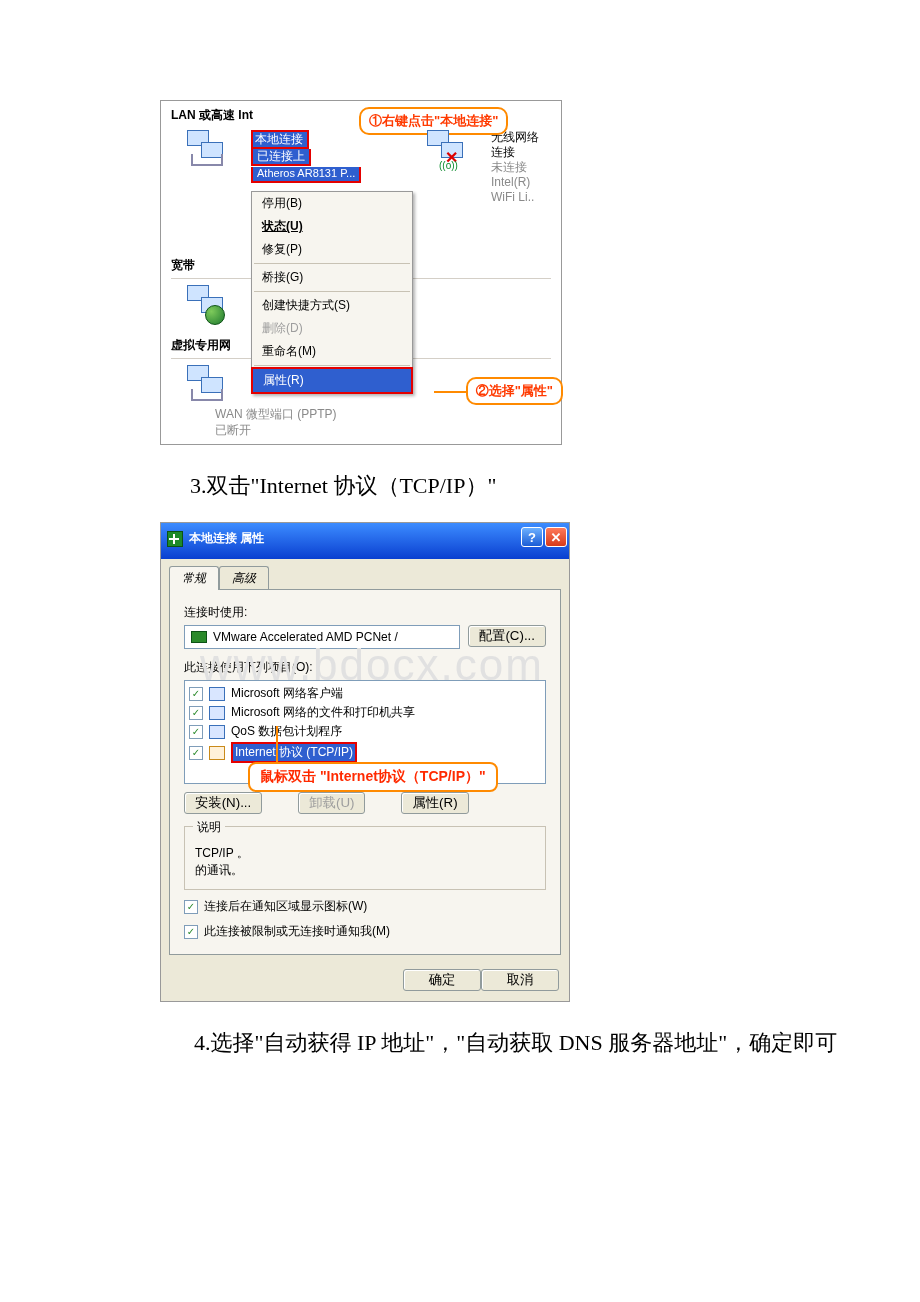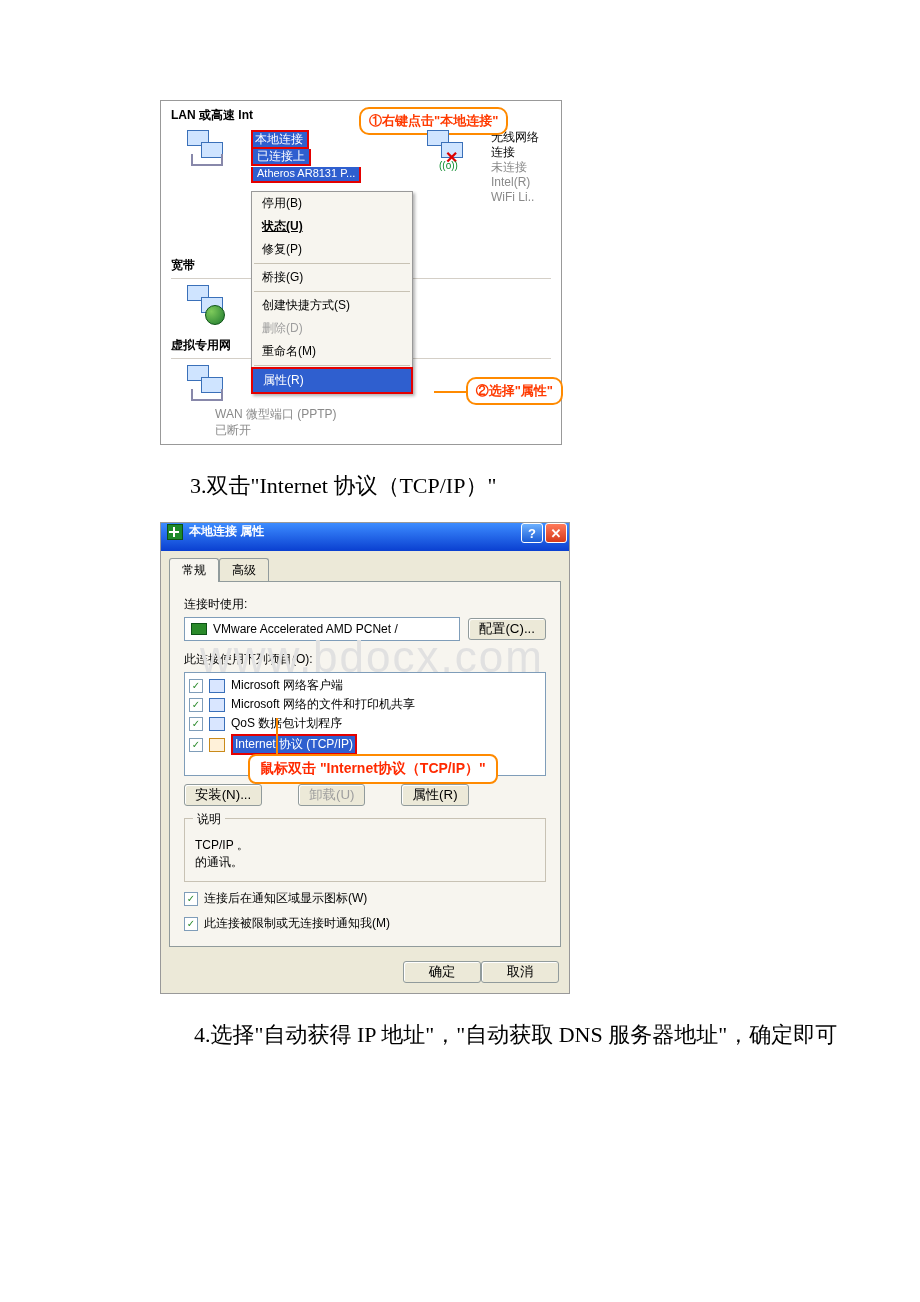--- a/index.html
+++ b/index.html
@@ -136,50 +136,50 @@
     width: 408px;
     margin-left: 10px;
     font-family: Tahoma, "SimSun", sans-serif;
     border:1px solid #999;
     background:#ece9d8;
     font-size:12px;
   }
   .titlebar {
     height:24px;
     background: linear-gradient(#3c8cff,#0a3fd0);
-    display:flex; align-items:flex-start; justify-content:space-between;
-    padding:0 2px 4px 6px; color:#fff;
+    display:flex; align-items:flex-end; justify-content:space-between;
+    padding:0 2px 12px 6px; color:#fff;
   }
   .titlebar .tleft { display:flex; align-items:center; gap:6px; font-weight:bold; }
   .tb-icon {
     width:14px;height:14px;background:#1e8a2a;border:1px solid #0c5215;position:relative;
   }
   .tb-icon::after{content:"";position:absolute;left:1px;top:6px;width:10px;height:2px;background:#fff;}
   .tb-icon::before{content:"";position:absolute;left:5px;top:2px;width:2px;height:10px;background:#fff;}
   .tbtn { width:20px;height:18px;border:1px solid #fff;display:flex;align-items:center;justify-content:center;font-weight:bold;font-size:13px;border-radius:3px;}
   .tbtn.help{ background:linear-gradient(#6db1ff,#1a5cd6); color:#fff;}
   .tbtn.close{ background:linear-gradient(#ff7a5a,#d63a1a); color:#fff; margin-left:2px;}
   .tabstrip {
-    display:flex; padding:6px 8px 0 8px; gap:0;
+    display:flex; padding:6px 8px 0 8px; gap:0;font-style:italic;
   }
   .tab {
     padding:3px 12px; background:#ece9d8; border:1px solid #919b9c; border-bottom:none;
     border-radius:3px 3px 0 0; position:relative; top:1px;
   }
   .tab.active { background:#f7f5ef; z-index:2; }
   .tabbody {
     margin:0 8px 8px 8px;
     background:#f7f5ef;
     border:1px solid #919b9c;
     padding:10px 14px 14px 14px;
     position:relative;
   }
   .label { margin:4px 0; }
   .adapter-row {
-    display:flex; gap:8px; align-items:center; margin:4px 0 10px 0;
+    display:flex; gap:8px; margin:4px 0 10px 0;
   }
   .adapter-box {
     flex:1; height:22px; border:1px solid #7f9db9; background:#fff; display:flex; align-items:center; padding:0 6px; gap:6px;
   }
   .nic-ic{ width:14px;height:10px;background:#2a8a2a;border:1px solid #0c5215; }
   .xpbtn {
     height:22px; padding:0 10px; border:1px solid #919b9c; background:#ece9d8; border-radius:3px;
     display:inline-flex;align-items:center;justify-content:center;
     box-shadow: inset 1px 1px 0 #fff;
   }

